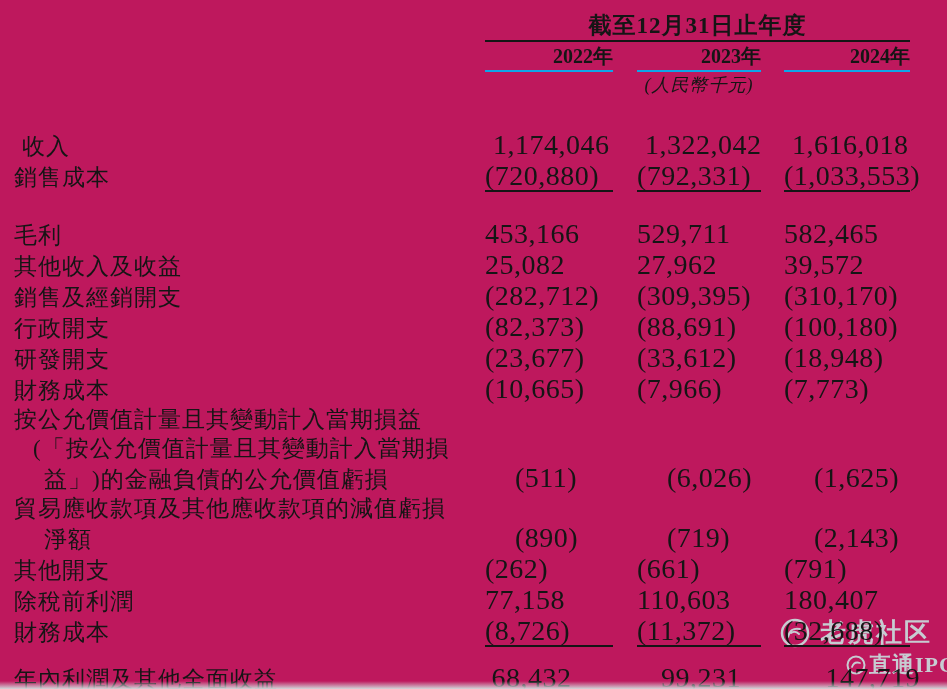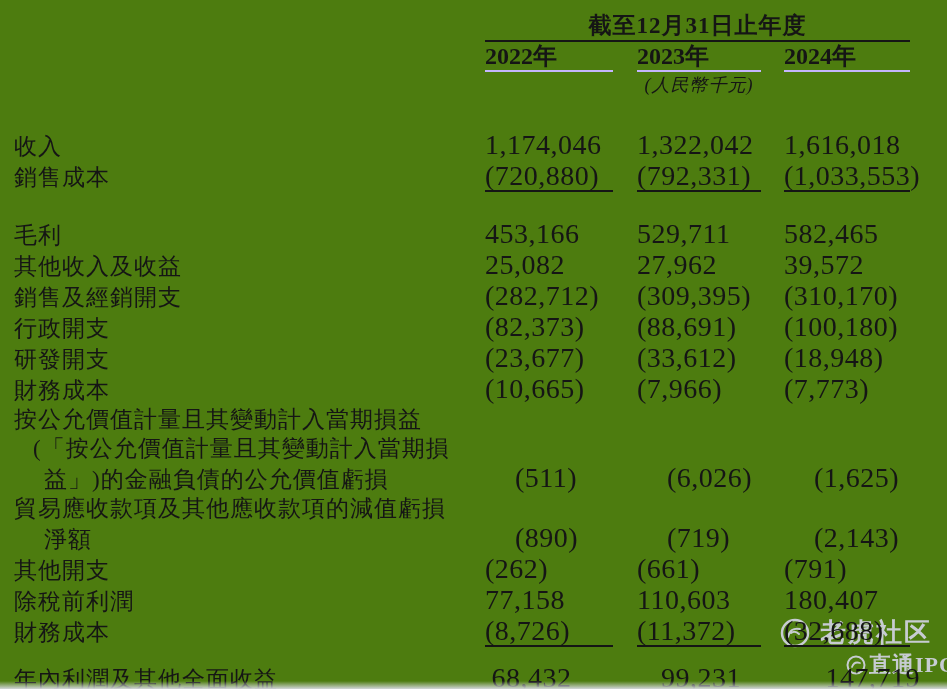--- a/index.html
+++ b/index.html
@@ -1,45 +1,45 @@
 <!DOCTYPE html>
 <html><head>
 <meta charset="utf-8">
 <style>
   html,body{margin:0;padding:0;background:#ffffff;}
   body{width:947px;height:689px;overflow:hidden;
        font-family:"Liberation Serif","DejaVu Serif",serif;color:#151515;}
-  .page{position:relative;width:947px;height:689px;background:#4d7c0f;}
+  .page{position:relative;width:947px;height:689px;background:#be185d;}
 
   
   .fin-table{position:relative;z-index:1;padding:12px 0 0 14px;}
   .hrow,.row{display:flex;align-items:baseline;}
   .lbl{width:431px;font-size:23px;letter-spacing:1px;white-space:nowrap;line-height:29px;}
   .c{white-space:nowrap;text-align:left;font-size:28px;line-height:29px;}
   .c1{width:128px;margin-left:40px;}
   .c2{width:124px;margin-left:24px;}
   .c3{width:126px;margin-left:23px;}
   .v{display:inline-block;letter-spacing:.5px;}
   .v.p{margin-right:-9px;}         
 
   .bold,.b{font-weight:400;}
   .ind1{padding-left:19px;}
   .ind2{padding-left:30px;}
   .mt-gross{margin-top:27px;}
   .mt-net{margin-top:16px;gap:22px;}
-  .mt-first{margin-top:32px;}
+  .mt-first{margin-top:32px;margin-left:8px;}
   .rule1 .c{border-bottom:2px solid #151515;}
   .rule2 .c{border-bottom:7px double #151515;}
 
   
   .h-span{margin-left:40px;width:425px;text-align:center;font-weight:700;
           font-size:23px;letter-spacing:1px;line-height:28px;
           border-bottom:2.5px solid #151515;}
-  .h-year{text-align:left;font-weight:700;font-size:24px;line-height:28px;
-          border-bottom:2px solid #c4b5fd;}
+  .h-year{text-align:right;font-weight:700;font-size:20px;line-height:28px;
+          border-bottom:2px solid #0ea5e9;}
   .h-unit{text-align:center;font-style:italic;font-size:18px;line-height:26px;letter-spacing:1px;}
 
   
   .wm{position:absolute;z-index:0;color:#c7ccd2;display:flex;align-items:center;
       font-weight:700;white-space:nowrap;}
   .wm1{left:780px;top:615px;font-size:26px;letter-spacing:2px;}
   .wm1 svg{margin-right:10px;}
   .wm2{left:846px;top:650px;font-size:22px;letter-spacing:1px;}
   .wm2 svg{margin-right:3px;}
 

